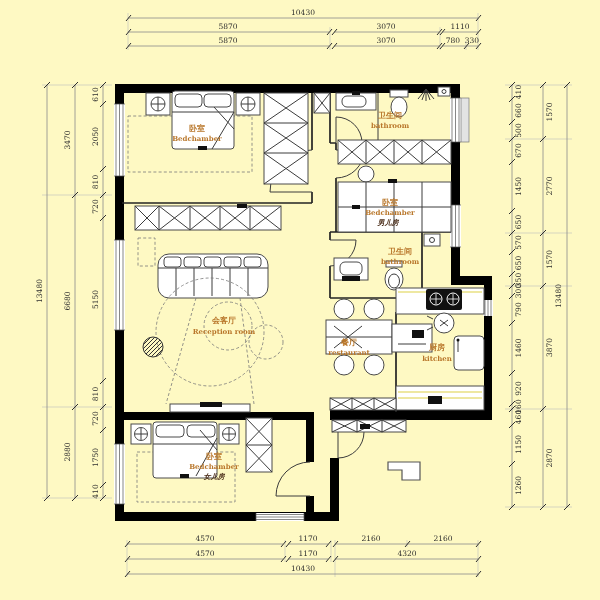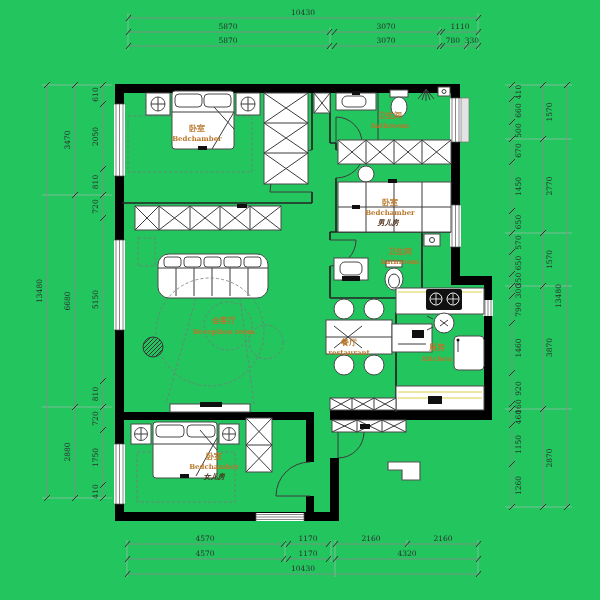--- a/index.html
+++ b/index.html
@@ -1,16 +1,16 @@
 <!DOCTYPE html>
 <html><head>
 <meta charset="utf-8">
 <style>
   html,body{margin:0;padding:0;background:#fff;}
-  #root{position:relative;width:600px;height:600px;background:#22c55e;overflow:hidden;}
+  #root{position:relative;width:600px;height:600px;background:#fef9c3;overflow:hidden;}
   svg{font-family:"DejaVu Serif",serif;}
   .dim{stroke:#8c8c8c;stroke-width:0.8;fill:none}
   .ext{stroke:#bdbdbd;stroke-width:0.6;fill:none}
   .tick{stroke:#2f2f2f;stroke-width:1;fill:none}
   .dimtxt{font-size:7.5px;fill:#2e2e2e;}
   .thin{stroke:#3c3c3c;stroke-width:1;fill:none}
   .med{stroke:#242424;stroke-width:1.7;fill:none}
   .furn{stroke:#4a4a4a;stroke-width:1;fill:#fff}
   .dash{stroke:#787878;stroke-width:0.8;fill:none;stroke-dasharray:3 2.2}
   .wall{fill:#000;stroke:none}

